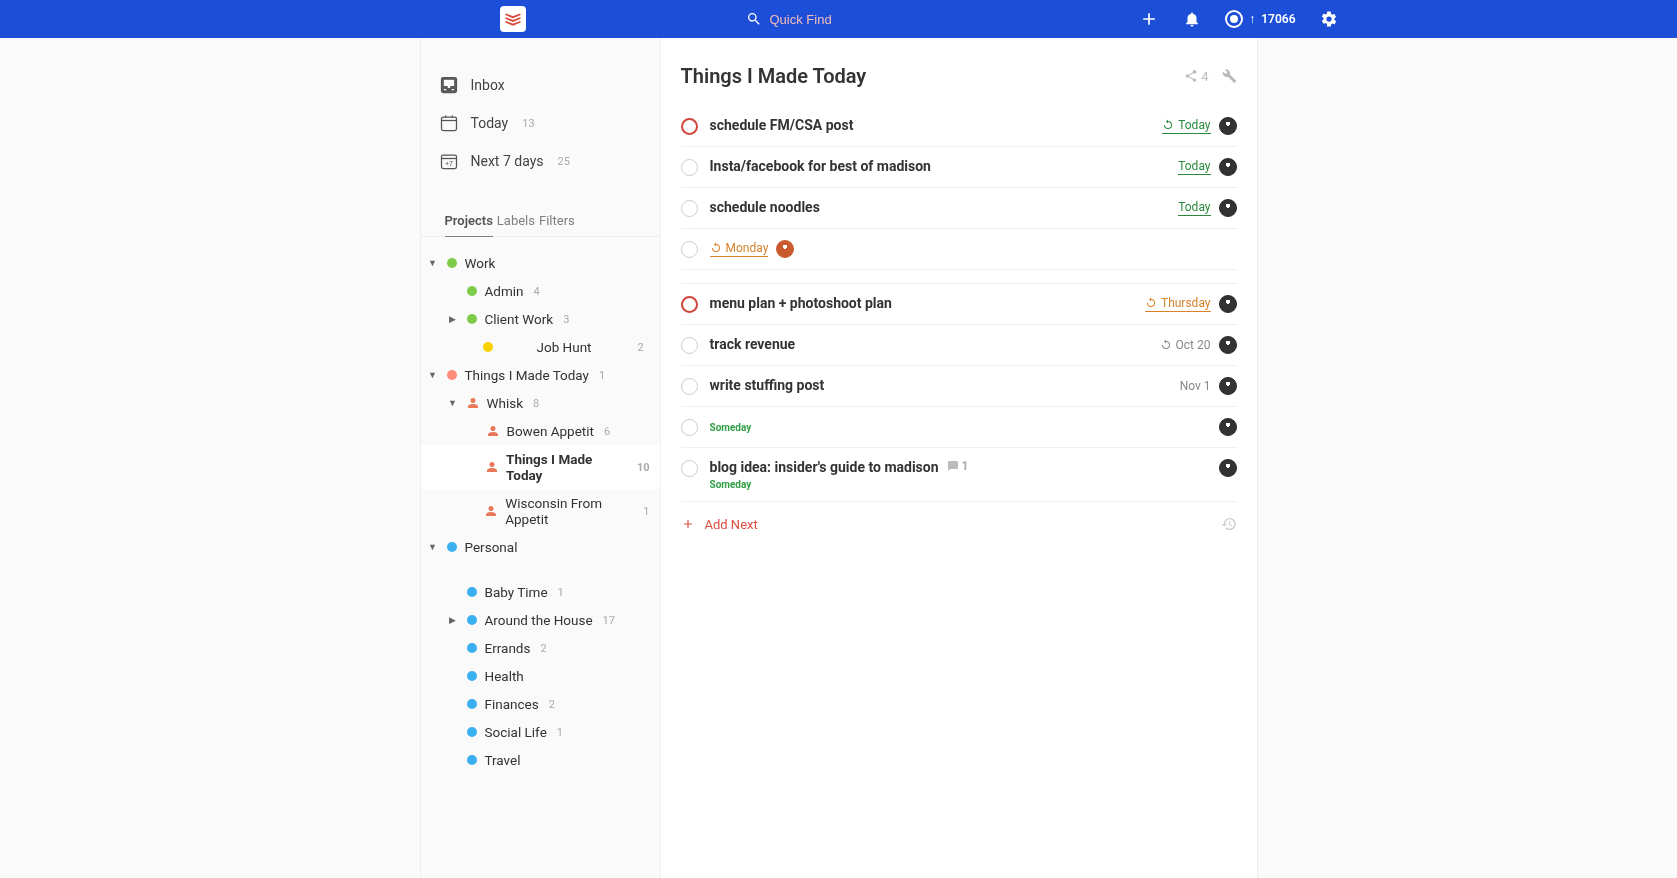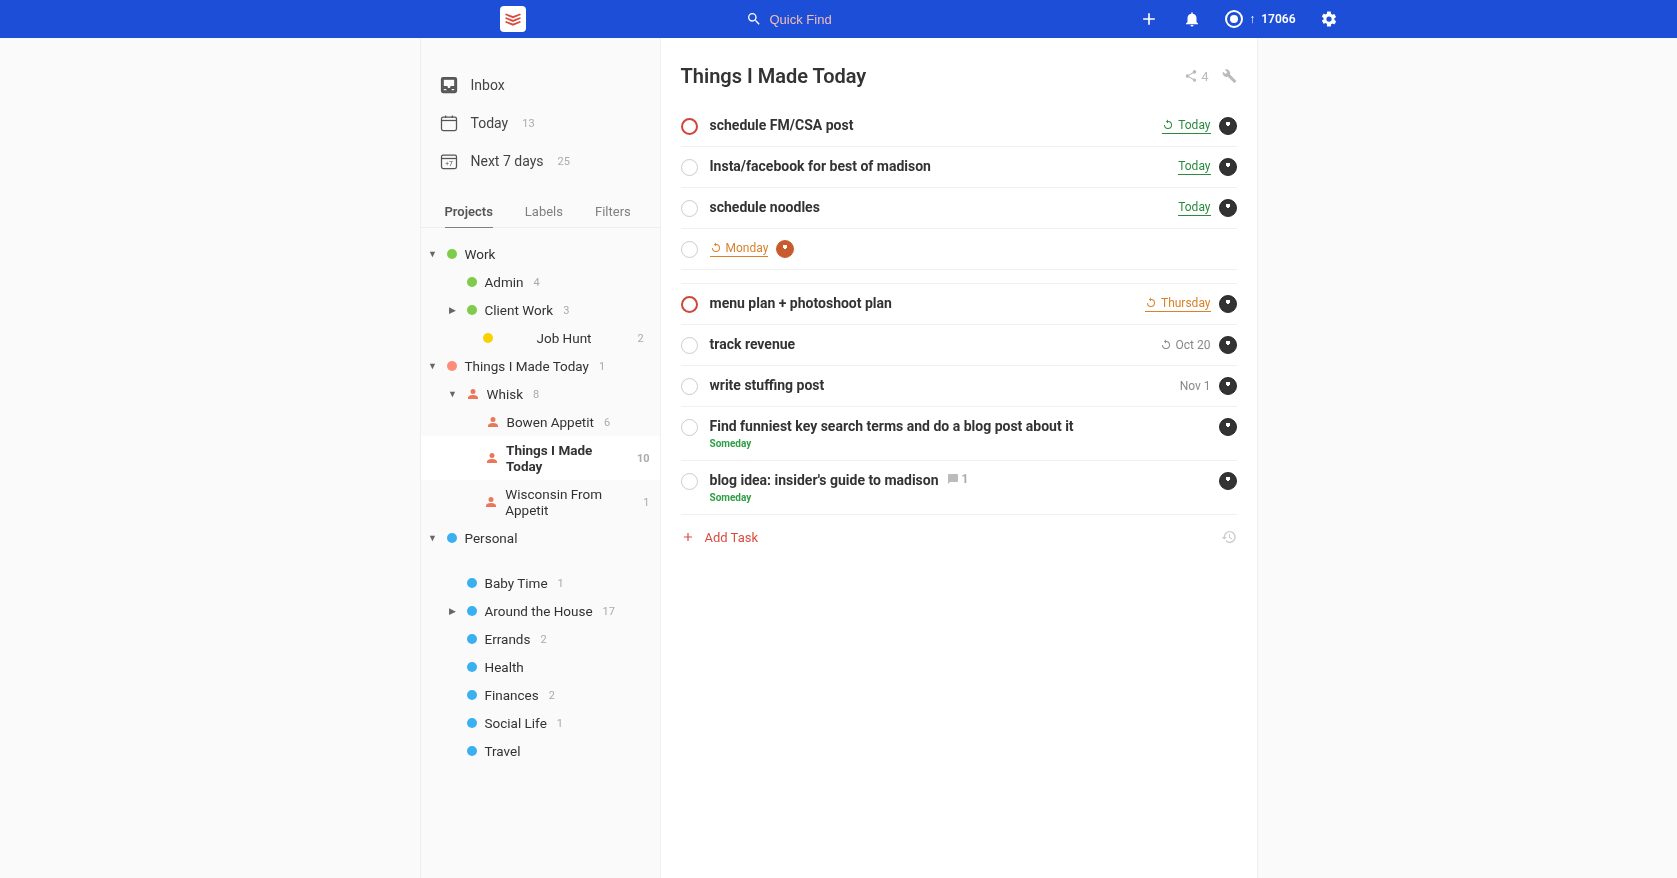--- a/index.html
+++ b/index.html
@@ -100,23 +100,23 @@
       gap: 12px;
       padding: 9px 10px 9px 18px;
       cursor: pointer;
       color: #444;
       font-size: 14px;
     }
     .nav-count { color: #aaa; font-size: 11px; margin-left: 2px; }
     .nav-icon { width: 20px; height: 20px; display:flex;align-items:center;justify-content:center; }
     .tabs {
       display: flex;
-      gap: 32px;
+      gap: 4px;
       padding: 0 24px;
-      margin-top: 16px;
+      margin-top: 25px;
       border-bottom: 1px solid #eee;
     }
     .tab {
       padding: 8px 0;
       font-size: 13px;
       color: #808080;
       cursor: pointer;
     }
     .tab.active { color: #555; font-weight: 600; border-bottom: 1px solid #808080; margin-bottom:-1px;}
     .project-tree { padding-top: 12px; }
@@ -507,21 +507,20 @@
           <div class="task-right">
             <span class="due plain">
               <span>Nov 1</span>
             </span>
             <div class="avatar "></div>
           </div>
         </div>
         <div class="task-row">
           <div class="task-checkbox "></div>
           <div class="task-body">
-            <div class="task-title">Find funniest key search terms and do a blog post about it</div>
             <div class="task-tag">Someday</div>
           </div>
           <div class="task-right">
             <div class="avatar "></div>
           </div>
         </div>
         <div class="task-row">
           <div class="task-checkbox "></div>
           <div class="task-body">
             <div class="task-title">blog idea: insider's guide to madison<span class="comment-badge"><svg width="12" height="12" viewBox="0 0 24 24">
@@ -532,20 +531,20 @@
           <div class="task-right">
             <div class="avatar "></div>
           </div>
         </div>
       </div>
     <div class="add-task-row">
       <div class="add-task-left">
         <svg width="14" height="14" viewBox="0 0 24 24">
             <path fill="#db4c3f" d="M19 13h-6v6h-2v-6H5v-2h6V5h2v6h6z"></path>
           </svg>
-        <span>Add Task</span>
+        <span>Add Next</span>
       </div>
       <svg width="16" height="16" viewBox="0 0 24 24">
           <path fill="#ccc" d="M13 3a9 9 0 00-9 9H1l3.89 3.89L9 12H6a7 7 0 117 7 6.93 6.93 0 01-4.95-2.05l-1.41 1.41A9 9 0 1013 3zm-1 5v5l4.25 2.52.75-1.23-3.5-2.08V8z"></path>
         </svg>
     </div>
   </div>
 </div>
 
 </body></html>

